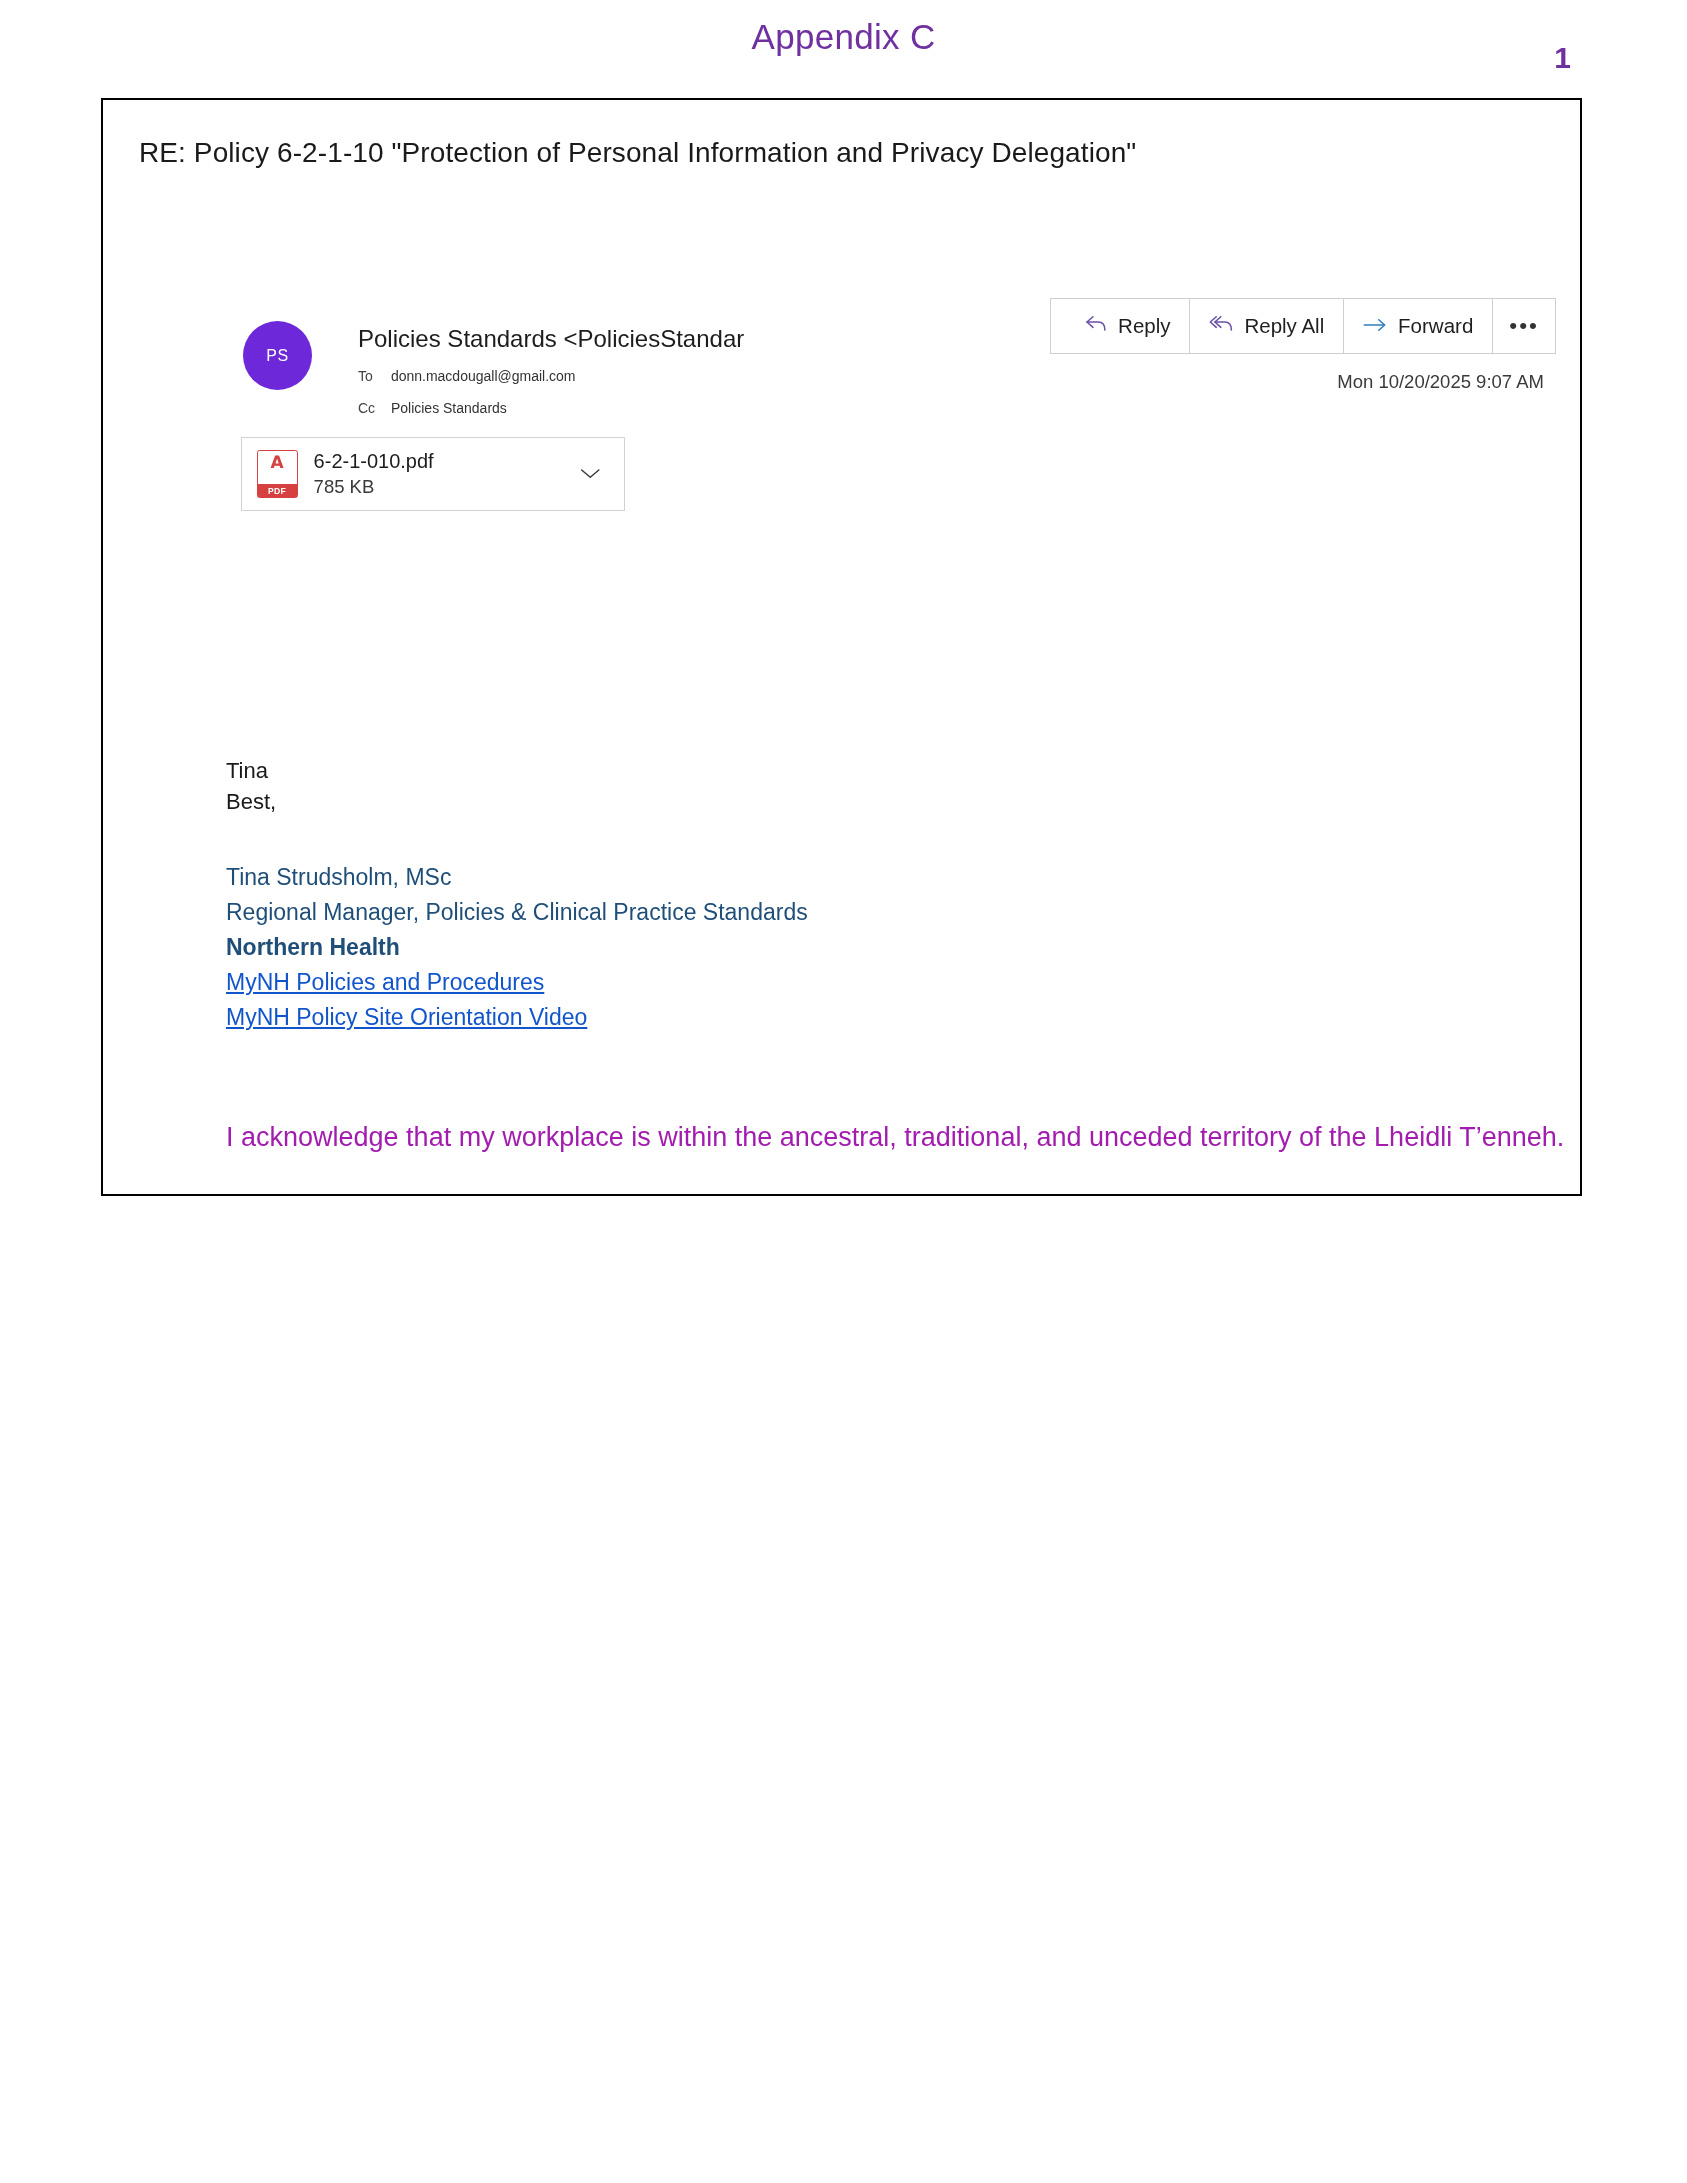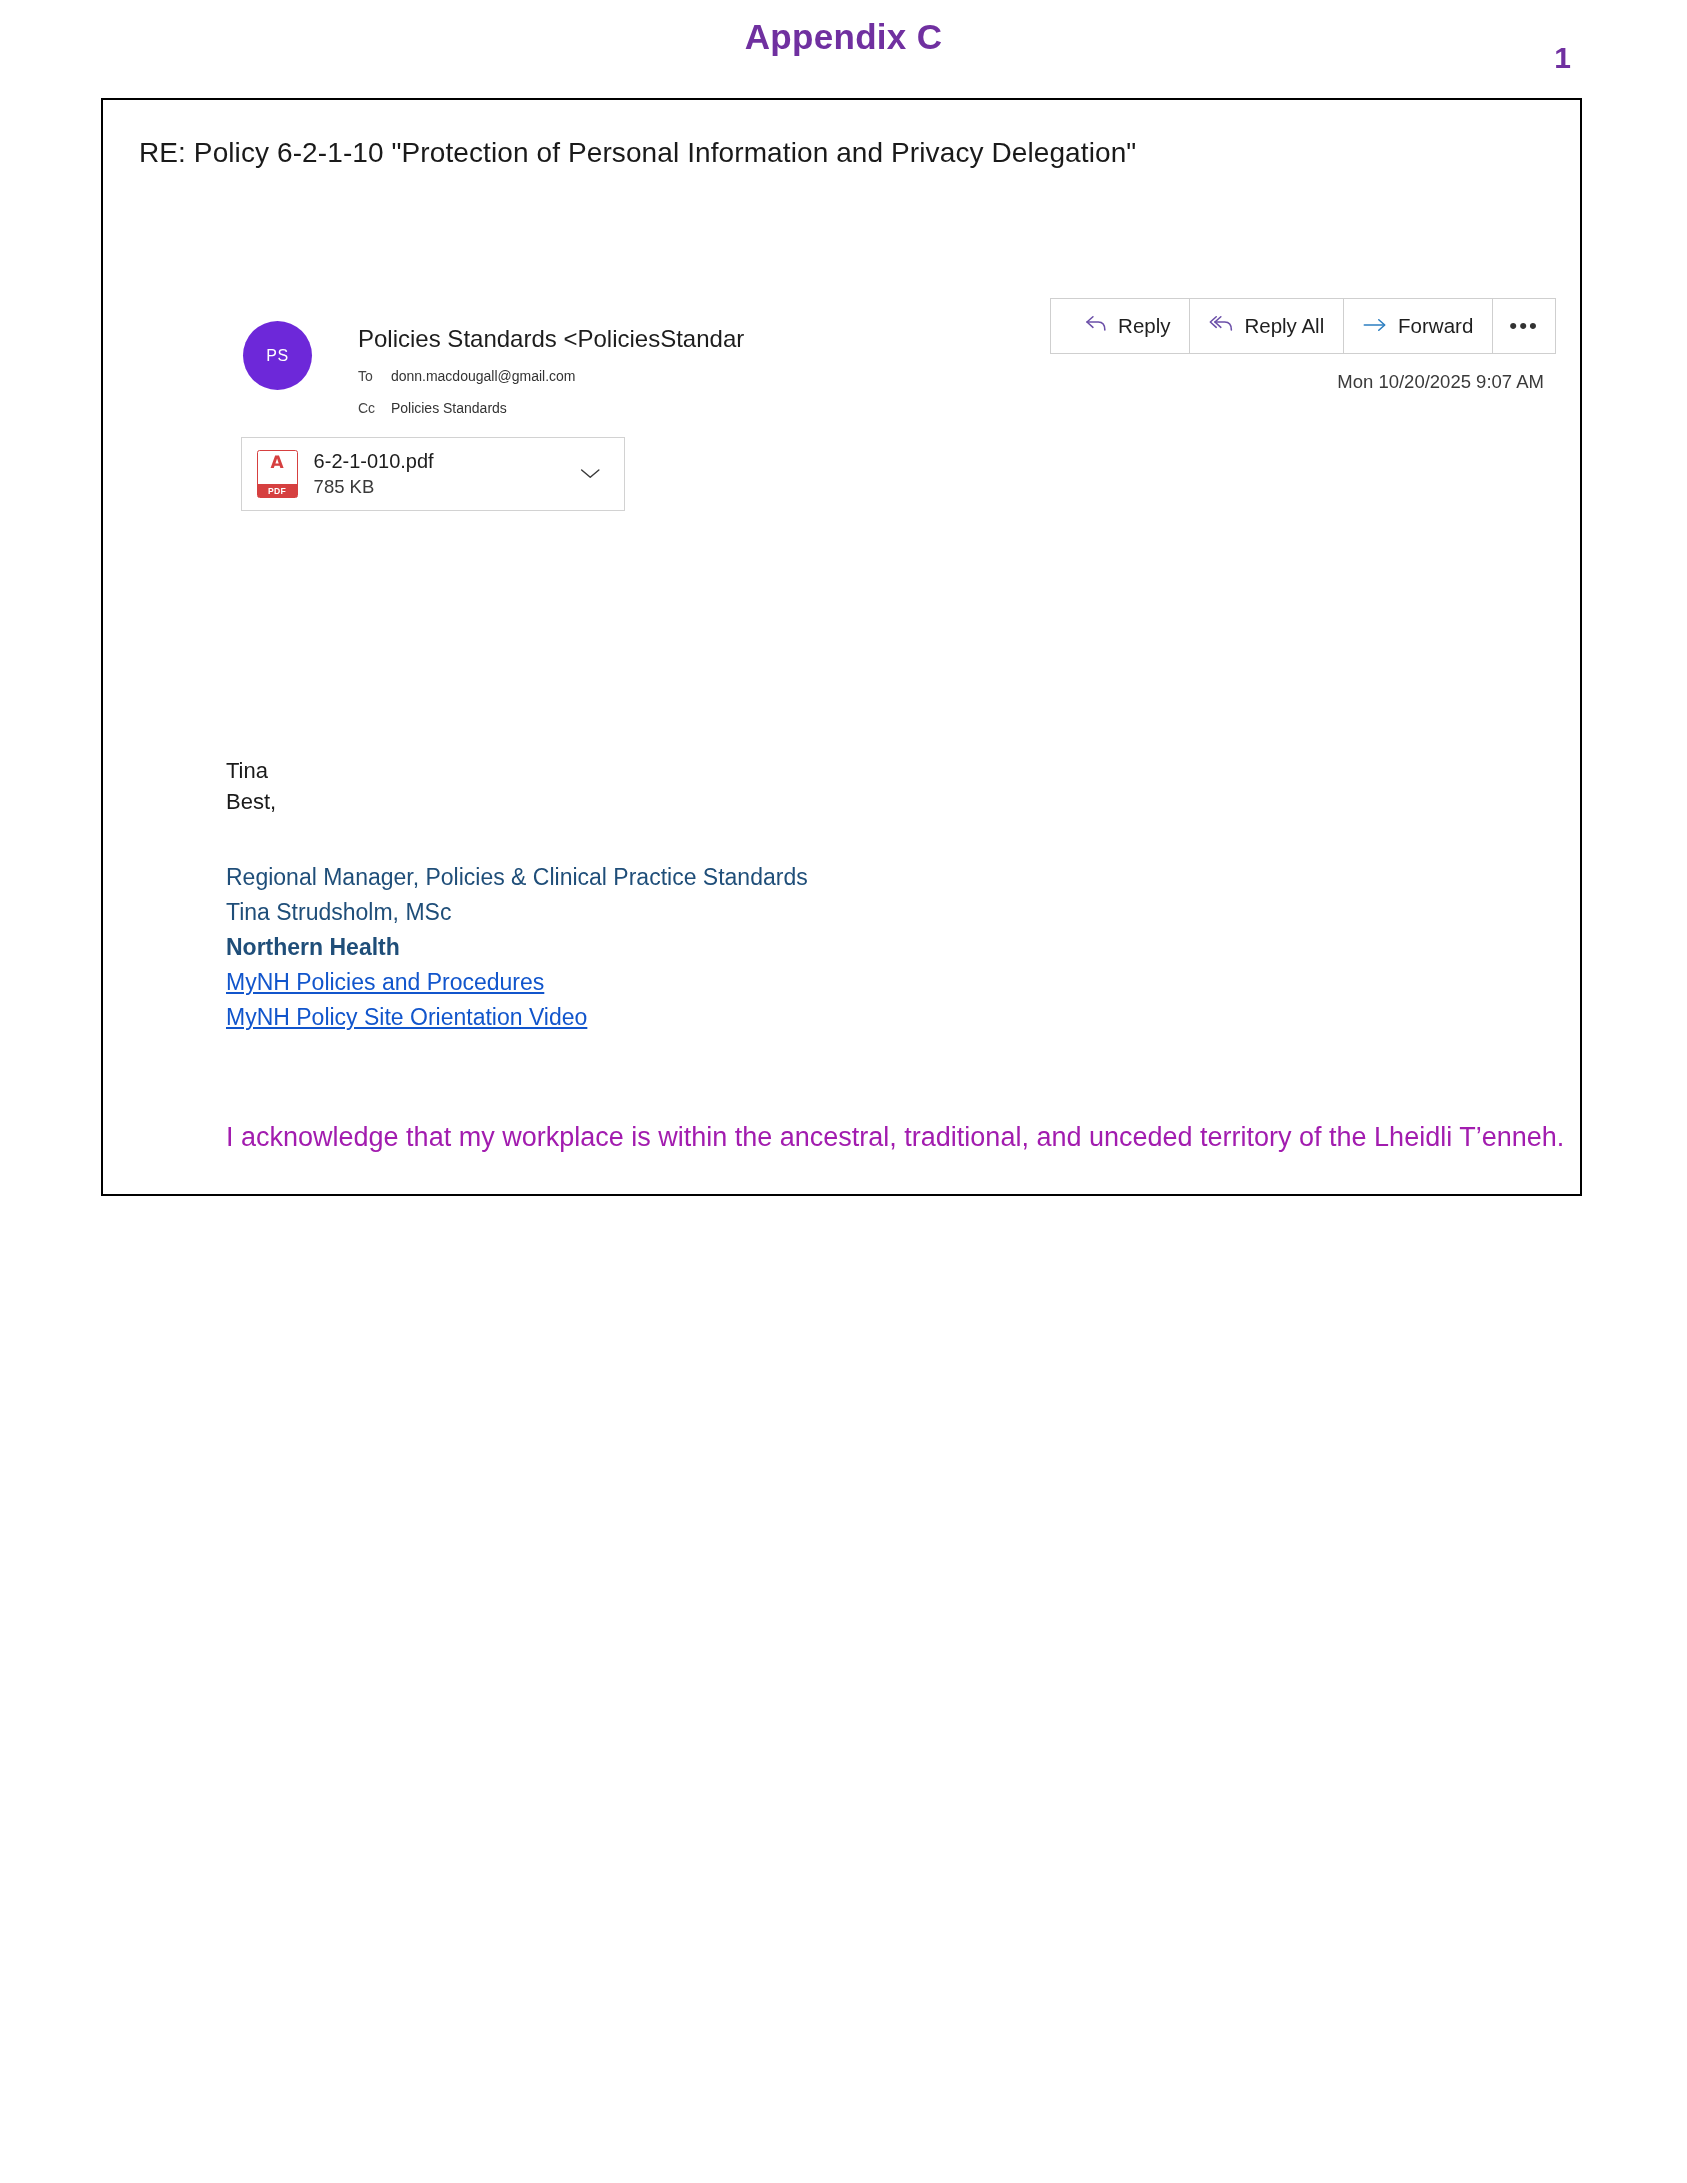--- a/index.html
+++ b/index.html
@@ -19,21 +19,21 @@
   .page-header {
     position: absolute;
     top: 17px;
     left: 0;
     width: 1687px;
     text-align: center;
   }
   .appendix-title {
     display: inline-block;
     font-size: 35px;
-    font-weight: bold;
+    font-weight: normal;
     color: #7030a0;
     letter-spacing: 0.3px;
   }
   .page-number {
     position: absolute;
     top: 41px;
     right: 116px;
     font-size: 30px;
     font-weight: bold;
     color: #7030a0;
@@ -315,22 +315,22 @@
       </svg>
     </div>
   </div>
 
   <div class="body-text best">
     <div>Tina</div>
     <div>Best,</div>
   </div>
 
   <div class="signature">
+    <div>Tina Strudsholm, MSc</div>
     <div>Regional Manager, Policies &amp; Clinical Practice Standards</div>
-    <div>Tina Strudsholm, MSc</div>
     <div class="bold">Northern Health</div>
     <a class="siglink" href="#">MyNH Policies and Procedures</a>
     <a class="siglink" href="#">MyNH Policy Site Orientation Video</a>
   </div>
 
   <div class="acknowledge">I acknowledge that my workplace is within the ancestral, traditional, and unceded territory of the Lheidli T’enneh.</div>
 </div>
 
 
 </body></html>

